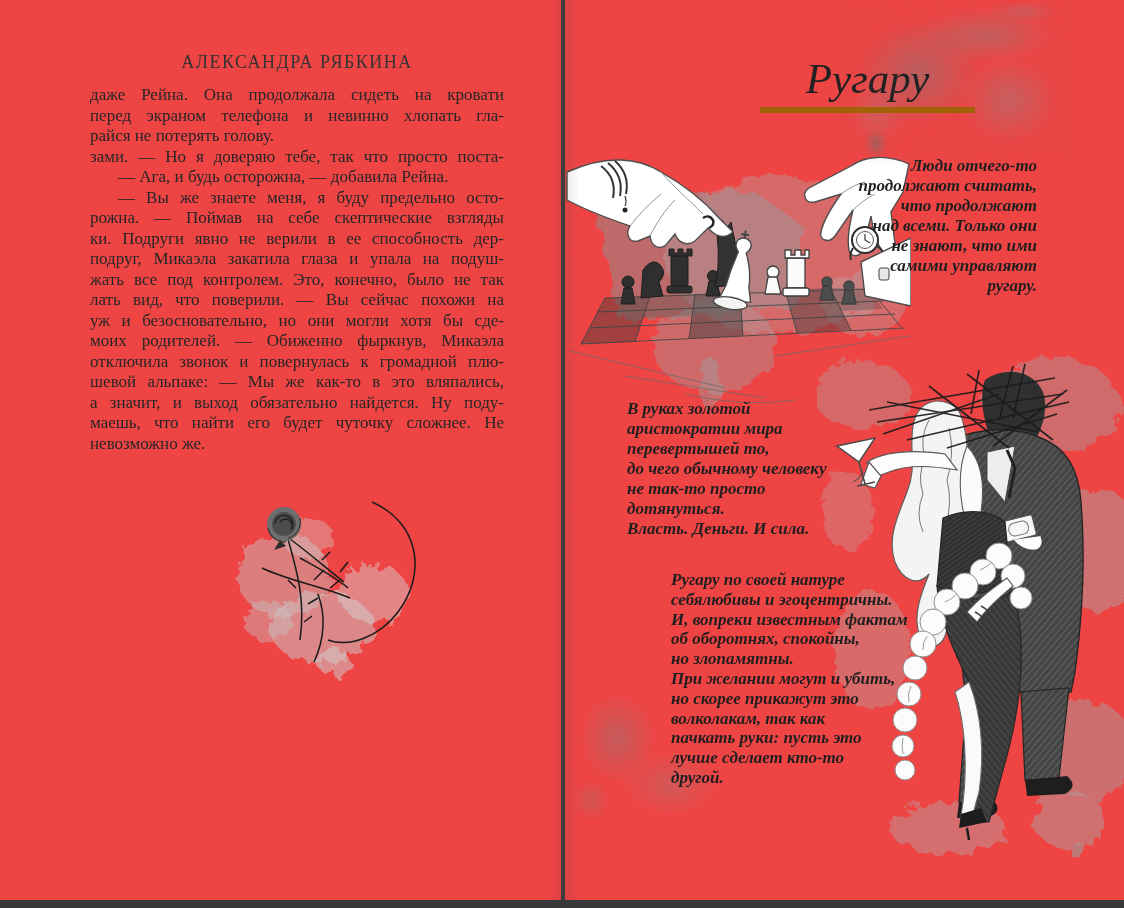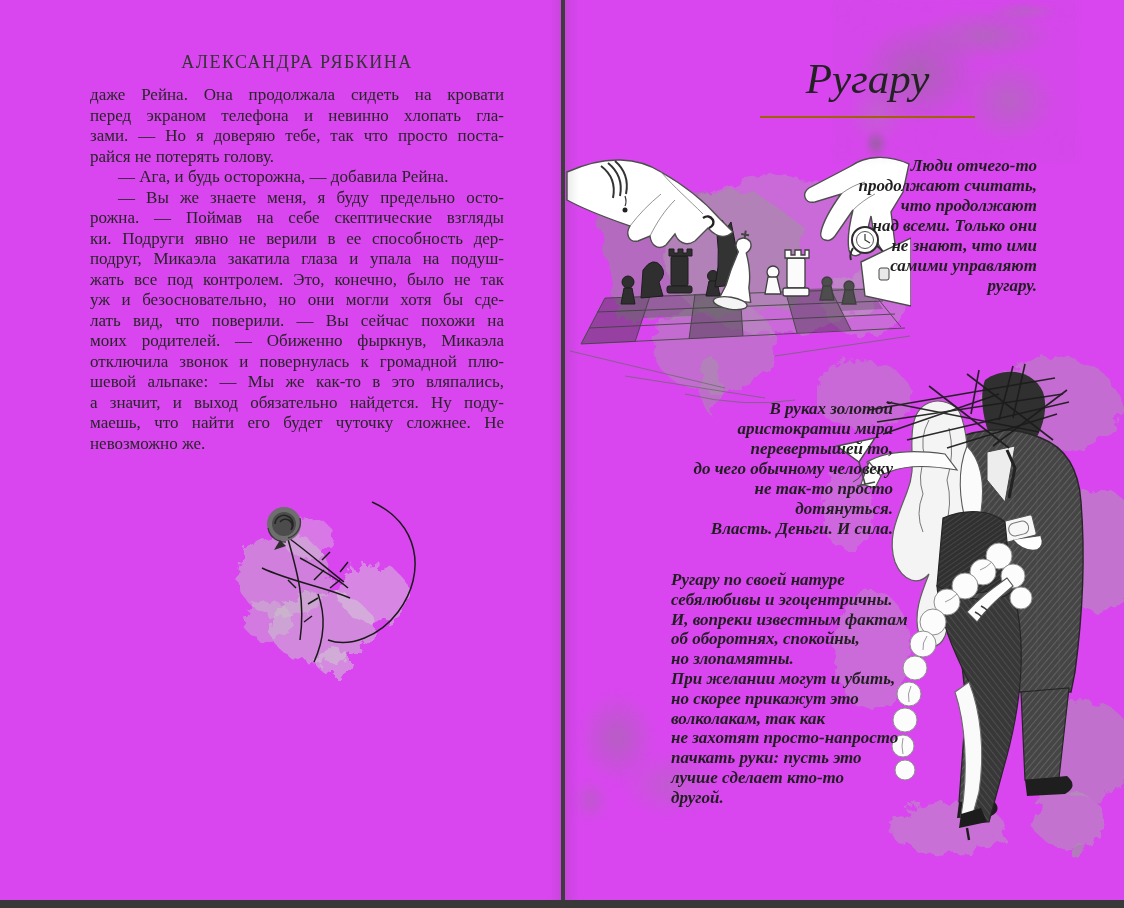--- a/index.html
+++ b/index.html
@@ -1,42 +1,42 @@
 <!DOCTYPE html>
 <html><head>
 <meta charset="utf-8">
 <style>
   html,body{margin:0;padding:0;}
   body{width:1124px;height:908px;background:#fdfdfc;font-family:"Liberation Serif",serif;color:#2a2a2a;overflow:hidden;position:relative;}
   .spread{position:absolute;inset:0;}
-  .page{position:absolute;top:0;height:900px;background:#d946ef;}
+  .page{position:absolute;top:0;height:900px;background:#ef4444;}
   .page-left{left:0;width:561px;}
   .page-right{left:565px;width:559px;}
   .page-left::after{content:"";position:absolute;top:0;right:0;width:12px;height:100%;
      background:linear-gradient(to left, rgba(60,60,60,.10), rgba(60,60,60,0));}
   .page-right::before{content:"";position:absolute;top:0;left:0;width:14px;height:100%;
      background:linear-gradient(to right, rgba(60,60,60,.12), rgba(60,60,60,0));z-index:5;pointer-events:none;}
   .spine{position:absolute;top:0;left:561px;width:4px;height:900px;background:#3d3d3d;}
   .bottom-edge{position:absolute;left:0;top:900px;width:1124px;height:8px;background:#383838;}
 
   
   .author{position:absolute;left:90px;top:52px;width:414px;text-align:center;
      font-size:18px;letter-spacing:1.5px;color:#333;}
   .body-block{position:absolute;left:90px;top:85px;width:414px;font-size:17px;line-height:20.5px;color:#262626;}
   .bline{text-align:justify;}
   .bline.jst{text-align-last:justify;}
   .bline.ind{text-indent:28px;}
 
   
   .chapter-title{position:absolute;left:195px;top:54px;width:215px;text-align:center;
      font-style:italic;font-size:43px;line-height:50px;color:#222;
-     border-bottom:2px solid #a16207;padding-bottom:12px;z-index:3;}
+     border-bottom:6px solid #a16207;padding-bottom:3px;z-index:3;}
   .quote{position:absolute;font-style:italic;font-size:17px;line-height:20px;color:#1f1f1f;z-index:4;font-weight:bold;}
   .quote-top{top:156px;right:87px;width:250px;text-align:right;}
-  .quote-mid{left:62px;top:399px;width:250px;text-align:right;margin-left:16px;}
+  .quote-mid{left:62px;top:399px;width:250px;text-align:left;}
   .quote-bottom{left:62px;top:570px;width:260px;text-align:left;line-height:19.8px;margin-left:44px;}
 
   
   .splotch{position:absolute;pointer-events:none;}
   .splotch-title{left:268px;top:0;width:245px;height:162px;filter:blur(2px);
      background:
        radial-gradient(closest-side at 35% 45%, rgba(125,125,125,.45), rgba(125,125,125,0) 72%),
        radial-gradient(closest-side at 62% 22%, rgba(135,135,135,.40), rgba(135,135,135,0) 75%),
        radial-gradient(closest-side at 72% 62%, rgba(140,140,140,.38), rgba(140,140,140,0) 70%),
        radial-gradient(closest-side at 18% 70%, rgba(150,150,150,.28), rgba(150,150,150,0) 65%),
@@ -58,30 +58,30 @@
 
 <div class="spread">
 
   <div class="page page-left">
     <div class="author">АЛЕКСАНДРА РЯБКИНА</div>
 
     <div class="body-block">
 
     <div class="bline jst">даже Рейна. Она продолжала сидеть на кровати</div>
         <div class="bline jst">перед экраном телефона и невинно хлопать гла-</div>
+        <div class="bline">райся не потерять голову.</div>
         <div class="bline jst">зами. — Но я доверяю тебе, так что просто поста-</div>
-        <div class="bline">райся не потерять голову.</div>
         <div class="bline ind">— Ага, и будь осторожна, — добавила Рейна.</div>
         <div class="bline jst ind">— Вы же знаете меня, я буду предельно осто-</div>
         <div class="bline jst">рожна. — Поймав на себе скептические взгляды</div>
         <div class="bline jst">ки. Подруги явно не верили в ее способность дер-</div>
         <div class="bline jst">подруг, Микаэла закатила глаза и упала на подуш-</div>
         <div class="bline jst">жать все под контролем. Это, конечно, было не так</div>
+        <div class="bline jst">лать вид, что поверили. — Вы сейчас похожи на</div>
         <div class="bline jst">уж и безосновательно, но они могли хотя бы сде-</div>
-        <div class="bline jst">лать вид, что поверили. — Вы сейчас похожи на</div>
         <div class="bline jst">моих родителей. — Обиженно фыркнув, Микаэла</div>
         <div class="bline jst">отключила звонок и повернулась к громадной плю-</div>
         <div class="bline jst">шевой альпаке: — Мы же как-то в это вляпались,</div>
         <div class="bline jst">а значит, и выход обязательно найдется. Ну поду-</div>
         <div class="bline jst">маешь, что найти его будет чуточку сложнее. Не</div>
         <div class="bline">невозможно же.</div>
       </div>
 
     <svg class="illus" style="left:222px;top:476px" width="232" height="208" viewBox="0 0 232 208">
       <defs>
@@ -150,21 +150,20 @@
     <div class="quote quote-bottom">
 
     <div>Ругару по своей натуре</div>
         <div>себялюбивы и эгоцентричны.</div>
         <div>И, вопреки известным фактам</div>
         <div>об оборотнях, спокойны,</div>
         <div>но злопамятны.</div>
         <div>При желании могут и убить,</div>
         <div>но скорее прикажут это</div>
         <div>волколакам, так как</div>
-        <div>не захотят просто-напросто</div>
         <div>пачкать руки: пусть это</div>
         <div>лучше сделает кто-то</div>
         <div>другой.</div>
       </div>
 
     <svg class="illus" style="left:0;top:136px" width="346" height="290" viewBox="0 0 346 290">
       <defs>
         <filter id="wcC" x="-30%" y="-30%" width="160%" height="160%">
           <feTurbulence type="fractalNoise" baseFrequency="0.06" numOctaves="3" seed="7" result="n"></feTurbulence>
           <feDisplacementMap in="SourceGraphic" in2="n" scale="18"></feDisplacementMap>

